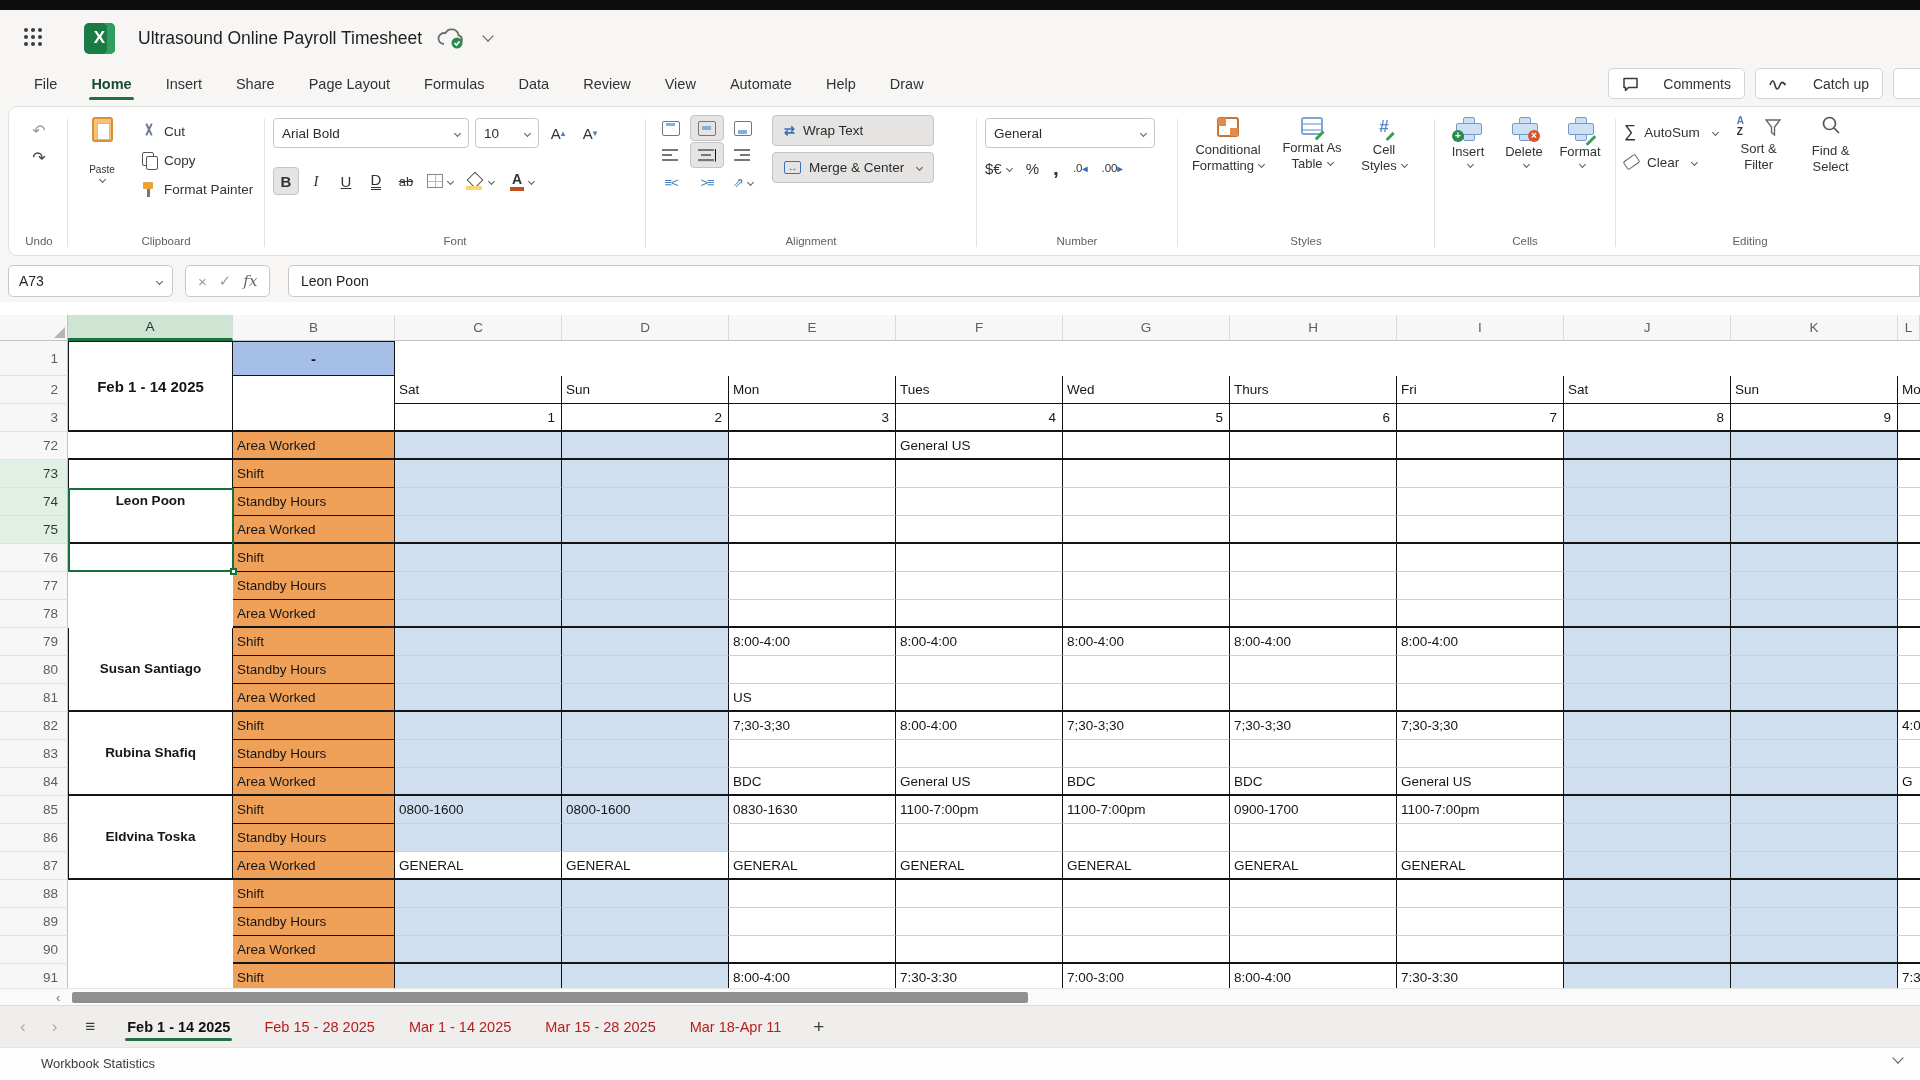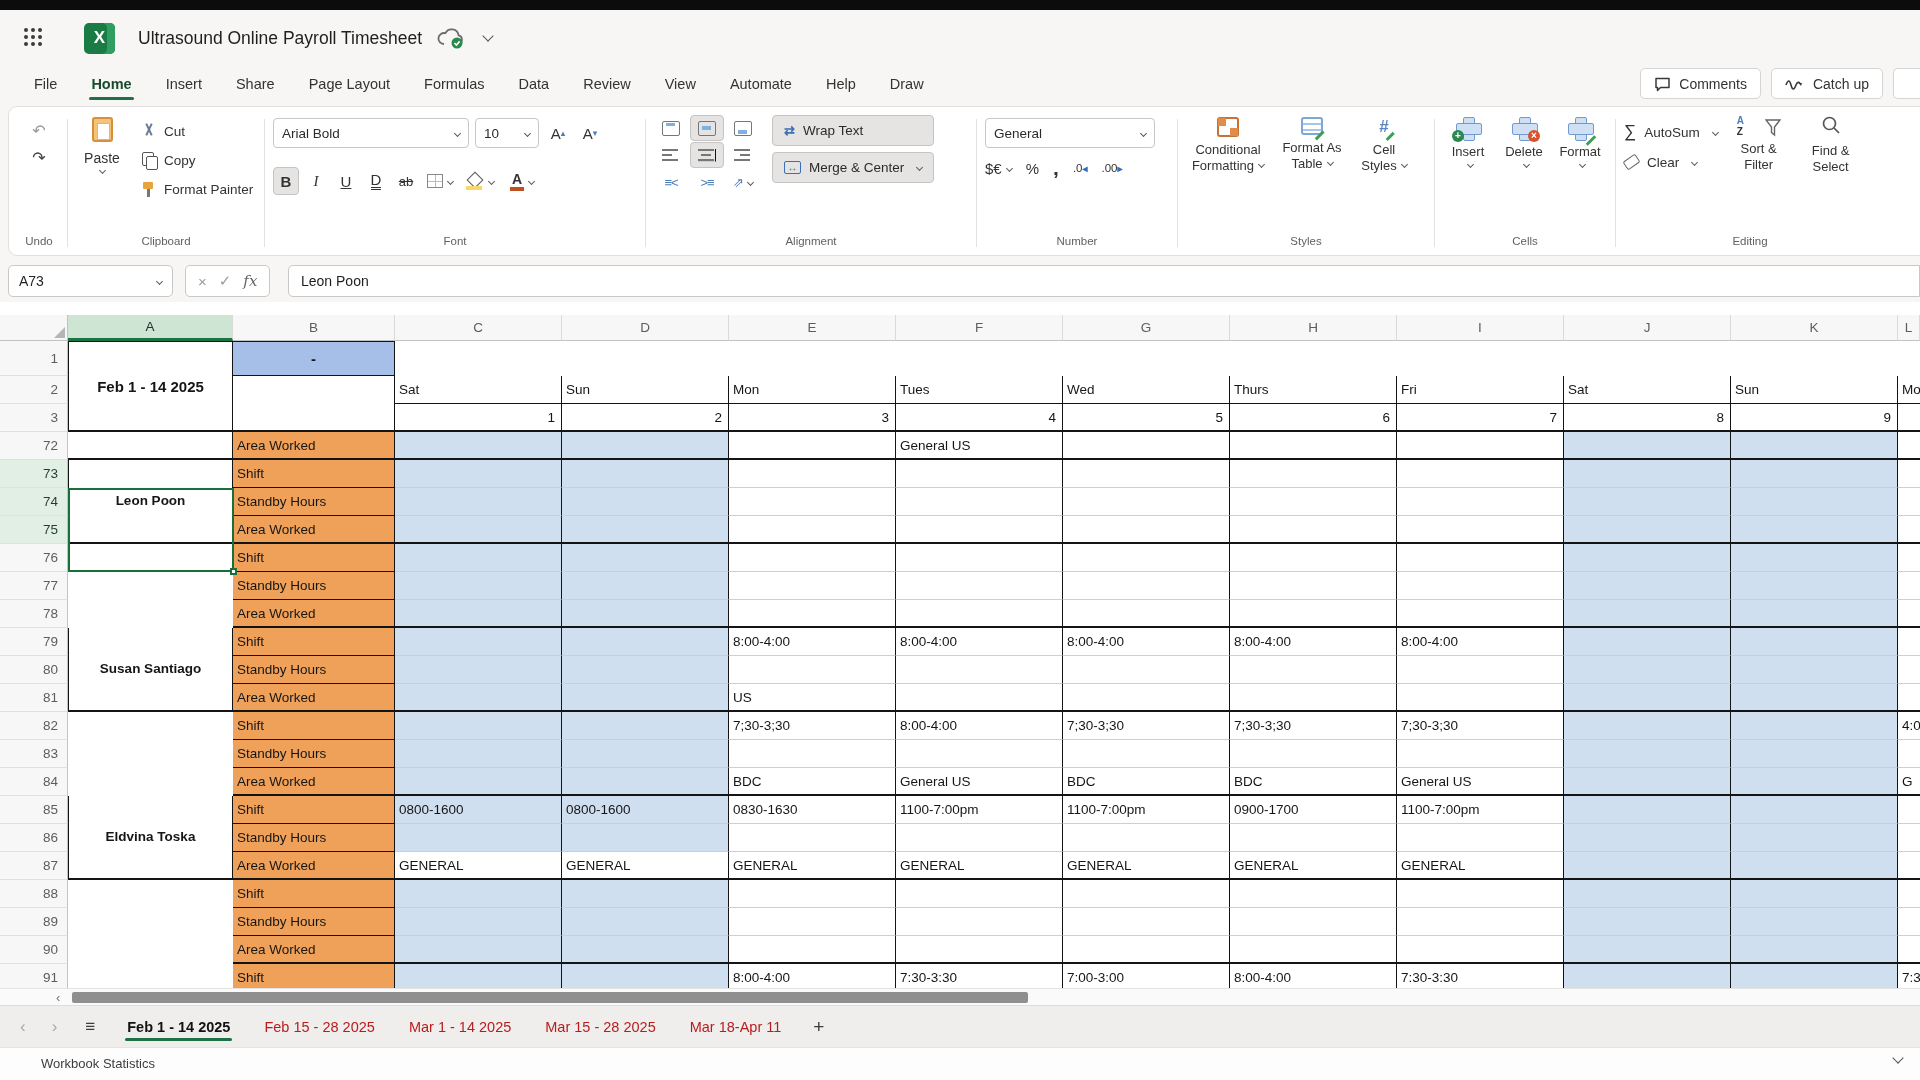--- a/index.html
+++ b/index.html
@@ -22,21 +22,21 @@
     transform:rotate(45deg); margin-left:18px; margin-top:-4px; }
 
   
   #menubar { position:absolute; left:0; top:66px; width:1920px; height:36px; background:#f7f6f4; display:flex; align-items:center; }
   .menu-item { font-size:14.5px; color:#333; padding:6px 4px; margin-left:26px; position:relative; cursor:pointer; white-space:nowrap; }
   .menu-item:first-child { margin-left:30px; }
   .menu-item.active { font-weight:bold; color:#174c2e; }
   .menu-item.active::after { content:""; position:absolute; left:2px; right:2px; bottom:-2px; height:3px; border-radius:2px; background:#1e7145; }
   #menu-right { position:absolute; right:0; top:68px; height:34px; display:flex; gap:10px; }
   .chip { height:31px; background:#fff; border:1px solid #d6d4d2; border-radius:5px; display:flex; align-items:center;
-    padding:0 13px; font-size:14px; color:#333; gap:8px; cursor:pointer; }
+    padding:0 13px; font-size:14px; color:#333; gap:24px; cursor:pointer; }
   #overflow-sliver { width:14px; border-radius:5px 0 0 5px; border-right:none; }
 
   
   #ribbonzone { position:absolute; left:0; top:102px; width:1920px; height:160px; background:#f7f6f4; }
   #ribbon { position:absolute; left:8px; top:4px; width:1930px; height:150px; background:#fff;
     border:1px solid #e2e0de; border-radius:9px; display:flex; align-items:stretch; padding:6px 2px 2px 2px; }
   .rgroup { display:flex; flex-direction:column; padding:2px 8px 0 8px; }
   .rbody { flex:1; display:flex; align-items:flex-start; }
   .glabel { text-align:center; font-size:11.5px; color:#616161; padding:4px 0 6px 0; }
   .gdiv { width:1px; background:#e4e2e0; margin:6px 0; }
@@ -268,21 +268,21 @@
     </div>
     <div class="glabel">Undo</div>
   </div>
 
   <div class="gdiv"></div>
 
   <div class="rgroup" style="width:196px">
     <div class="rbody" style="gap:12px">
       <div id="paste-btn">
         <span class="clipicon"></span>
-        <span style="font-size:14px;color:#333;margin-top:8px"><span>Paste</span></span>
+        <span style="font-size:10px;color:#333;margin-top:22px"><span>Paste</span></span>
         <span class="dd" style="margin-left:0;margin-top:2px"></span>
       </div>
       <div style="display:flex;flex-direction:column;gap:5px;padding-top:4px">
         <div class="cliprow">
           <span class="mi cut-i"></span>
           <span>Cut</span>
         </div>
         <div class="cliprow">
           <span class="mi copy-i"></span>
           <span>Copy</span>
@@ -681,20 +681,21 @@
     <div class="c thick blue" style="grid-area: 14 / 5;"></div>
     <div class="c thick" style="grid-area: 14 / 6;">US</div>
     <div class="c thick" style="grid-area: 14 / 7;"></div>
     <div class="c thick" style="grid-area: 14 / 8;"></div>
     <div class="c thick" style="grid-area: 14 / 9;"></div>
     <div class="c thick" style="grid-area: 14 / 10;"></div>
     <div class="c thick blue" style="grid-area: 14 / 11;"></div>
     <div class="c thick blue" style="grid-area: 14 / 12;"></div>
     <div class="c thick lcol" style="grid-area: 14 / 13;"></div>
     <div class="rh" style="grid-area: 15 / 1;">82</div>
+    <div class="c nameblock" style="grid-area: 15 / 2 / span 3 / span 1; border-bottom: 2px solid rgb(20, 20, 20);">Rubina Shafiq</div>
     <div class="c orange blk" style="grid-area: 15 / 3; border-bottom: 1px solid rgb(20, 20, 20);">Shift</div>
     <div class="c gray blue" style="grid-area: 15 / 4;"></div>
     <div class="c gray blue" style="grid-area: 15 / 5;"></div>
     <div class="c gray" style="grid-area: 15 / 6;">7;30-3;30</div>
     <div class="c gray" style="grid-area: 15 / 7;">8:00-4:00</div>
     <div class="c gray" style="grid-area: 15 / 8;">7;30-3;30</div>
     <div class="c gray" style="grid-area: 15 / 9;">7;30-3;30</div>
     <div class="c gray" style="grid-area: 15 / 10;">7;30-3;30</div>
     <div class="c gray blue" style="grid-area: 15 / 11;"></div>
     <div class="c gray blue" style="grid-area: 15 / 12;"></div>

